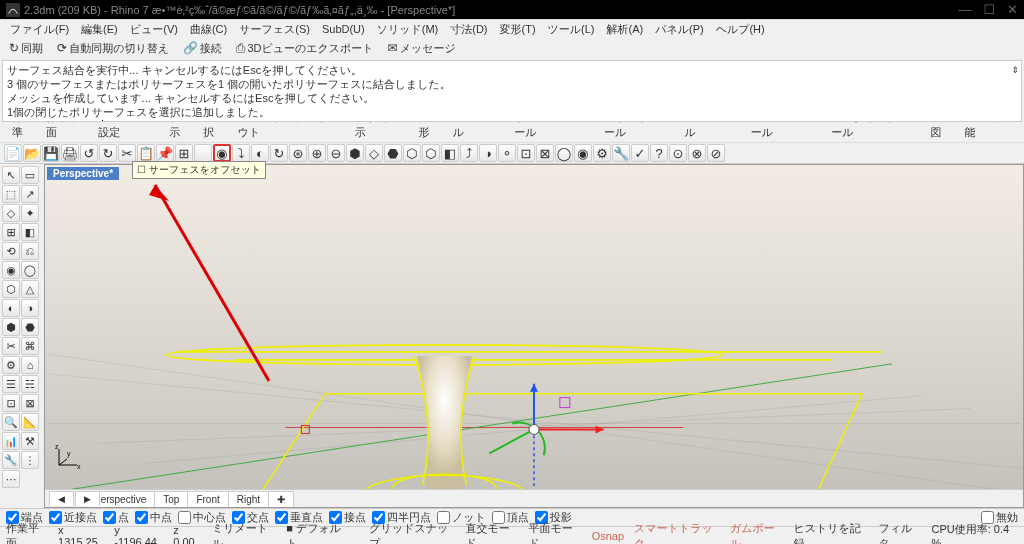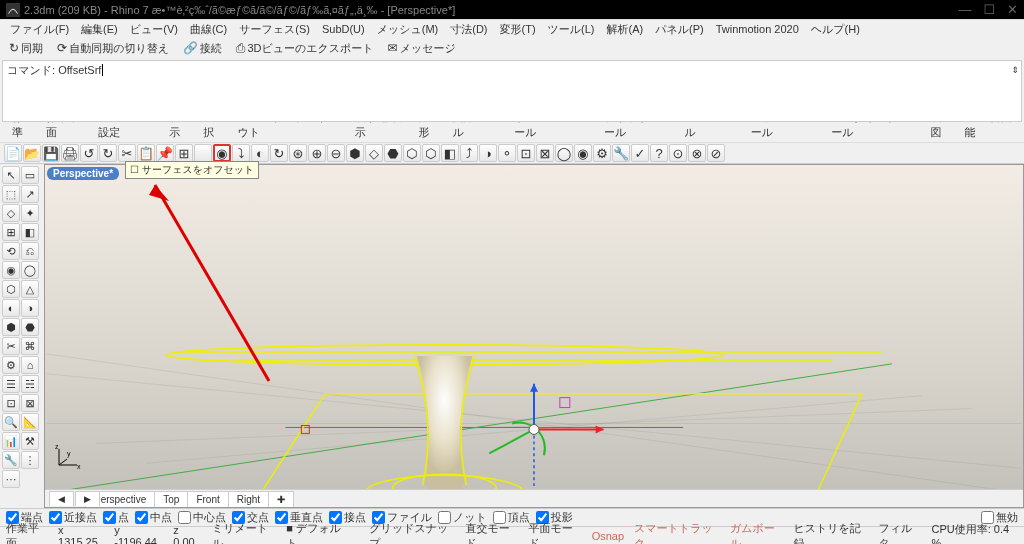--- a/index.html
+++ b/index.html
@@ -19,21 +19,21 @@
     .tab-strip { height: 18px; background: #f0f0f0; display: flex; align-items: flex-end; padding: 0 4px; font-size: 11px; }
     .tab-strip span { padding: 2px 8px; cursor: pointer; }
     .toolbar-icons { height: 22px; background: #f0f0f0; display: flex; align-items: center; padding: 0 4px; gap: 1px; border-top: 1px solid #ddd; border-bottom: 1px solid #ccc; }
     .tool-ico { width: 18px; height: 18px; display: inline-flex; align-items: center; justify-content: center; font-size: 13px; background: linear-gradient(#fefefe,#e8e8e8); border: 1px solid #ccc; border-radius: 2px; }
     .tool-ico.highlight { border: 2px solid #d33; }
     .tool-tooltip { position: absolute; background: #ffffe1; border: 1px solid #888; padding: 1px 4px; font-size: 10px; z-index: 100; }
     .main-area { display: flex; height: 344px; }
     .left-tools { width: 44px; background: #f0f0f0; display: flex; flex-wrap: wrap; align-content: flex-start; padding: 2px; gap: 1px; }
     .left-tools .tool-ico { width: 18px; height: 18px; font-size: 11px; }
     .viewport-container { flex: 1; position: relative; background: linear-gradient(#f2ece4 0%, #d8d4cc 60%, #c0bfb8 100%); border: 1px solid #999; }
-    .viewport-label { position: absolute; top: 2px; left: 2px; background: #4d7fc7; color: #fff; padding: 1px 6px; font-size: 10px; font-weight: bold; z-index: 30; border-radius: 6px; }
+    .viewport-label { position: absolute; top: 2px; left: 2px; background: #4d7fc7; color: #fff; padding: 1px 6px; font-size: 10px; font-weight: bold; z-index: 30; }
     .arrow { position: absolute; z-index: 25; }
     .arrow-line { stroke: #d00; stroke-width: 3; fill: none; }
     .arrow-head { fill: #d00; }
     .axis-widget { position: absolute; bottom: 36px; left: 8px; width: 30px; height: 30px; z-index: 20; }
     .view-tabs { position: absolute; bottom: 0; left: 0; right: 0; height: 18px; background: #f0f0f0; display: flex; align-items: center; font-size: 10px; border-top: 1px solid #ccc; padding: 0 40px; z-index: 20; }
     .view-tabs span { padding: 2px 8px; border: 1px solid #ccc; border-bottom: none; background: #fff; margin-right: -1px; cursor: pointer; }
     .view-tabs .scroll-arrows { position: absolute; left: 4px; display: flex; gap: 2px; font-size: 9px; }
     .snap-bar { height: 18px; background: #f0f0f0; display: flex; align-items: center; padding: 7px 6px; font-size: 11px; gap: 6px; border-top: 1px solid #ccc; }
     .snap-bar label { display: inline-flex; align-items: center; gap: 2px; }
     .snap-bar input { margin: 0; }
@@ -58,27 +58,26 @@
   </div>
 </div>
 
 <div class="menubar" id="menubar">
     <span>ファイル(F)</span>
     <span>編集(E)</span>
     <span>ビュー(V)</span>
     <span>曲線(C)</span>
     <span>サーフェス(S)</span>
     <span>SubD(U)</span>
-    <span>メッシュ(M)</span>
+    <span>ソリッド(M)</span>
     <span>寸法(D)</span>
     <span>変形(T)</span>
     <span>ツール(L)</span>
     <span>解析(A)</span>
     <span>パネル(P)</span>
-    <span>Twinmotion 2020</span>
     <span>ヘルプ(H)</span>
   </div>
 
 <div class="toolbar-sync">
   <span class="sync-item">
       <span class="sync-icon">↻</span>
       <span>同期</span>
     </span>
   <span class="sync-item">
       <span class="sync-icon">⟳</span>
@@ -92,20 +91,26 @@
       <span class="sync-icon">⎙</span>
       <span>3Dビューのエクスポート</span>
     </span>
   <span class="sync-item">
       <span class="sync-icon">✉</span>
       <span>メッセージ</span>
     </span>
 </div>
 
 <div class="command-area">
+  <div id="cmd-history">
+      <div>サーフェス結合を実行中... キャンセルするにはEscを押してください。</div>
+      <div>3 個のサーフェスまたはポリサーフェスを1 個の開いたポリサーフェスに結合しました。</div>
+      <div>メッシュを作成しています... キャンセルするにはEscを押してください。</div>
+      <div>1個の閉じたポリサーフェスを選択に追加しました。</div>
+    </div>
   <div>
     <span>コマンド:</span>
     <span>OffsetSrf</span><span style="border-left:1px solid #000;margin-left:1px"></span>
   </div>
   <div class="scrollbtn">⇕</div>
 </div>
 
 <div class="tab-strip" id="tabstrip">
     <span>標準</span>
     <span>作業平面</span>
@@ -157,21 +162,21 @@
     <span class="tool-ico">⊠</span>
     <span class="tool-ico">◯</span>
     <span class="tool-ico">◉</span>
     <span class="tool-ico">⚙</span>
     <span class="tool-ico">🔧</span>
     <span class="tool-ico">✓</span>
     <span class="tool-ico">?</span>
     <span class="tool-ico">⊙</span>
     <span class="tool-ico">⊗</span>
     <span class="tool-ico">⊘</span>
-    <div class="tool-tooltip" id="tooltip" style="left:125px;top:18px;">☐ <span>サーフェスをオフセット</span></div>
+    <div class="tool-tooltip" id="tooltip" style="left:132px;top:18px;">☐ <span>サーフェスをオフセット</span></div>
 </div>
 
 <div class="main-area">
   <div class="left-tools" id="left-tools">
       <span class="tool-ico">↖</span>
       <span class="tool-ico">▭</span>
       <span class="tool-ico">⬚</span>
       <span class="tool-ico">↗</span>
       <span class="tool-ico">◇</span>
       <span class="tool-ico">✦</span>
@@ -317,21 +322,21 @@
     <label>
       <input type="checkbox" checked="" style="">
       <span>垂直点</span>
     </label>
     <label>
       <input type="checkbox" checked="" style="">
       <span>接点</span>
     </label>
     <label>
       <input type="checkbox" checked="" style="">
-      <span>ファイル</span>
+      <span>四半円点</span>
     </label>
     <label>
       <input type="checkbox" style="">
       <span>ノット</span>
     </label>
     <label>
       <input type="checkbox" style="">
       <span>頂点</span>
     </label>
     <label>

